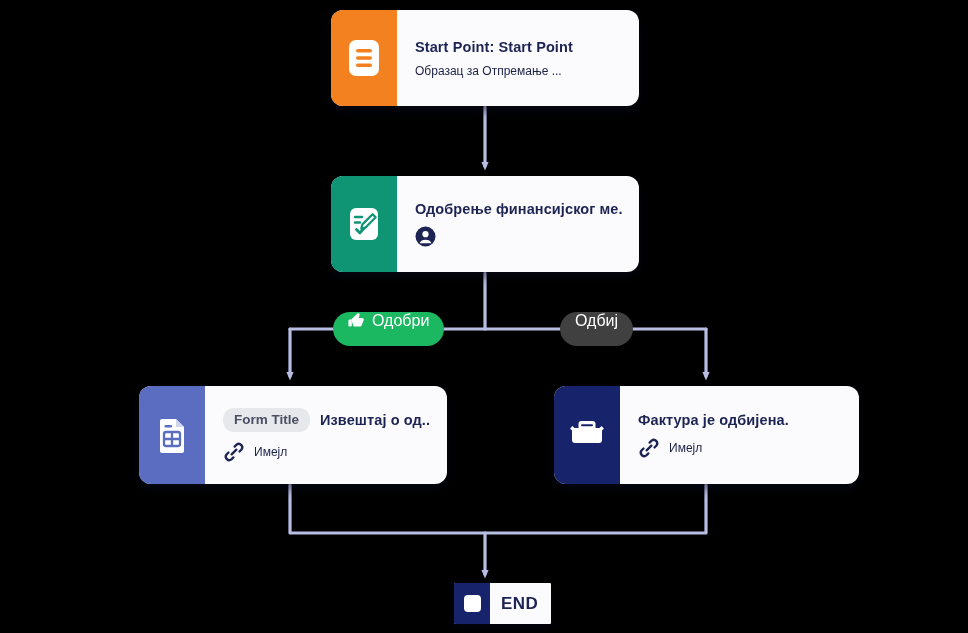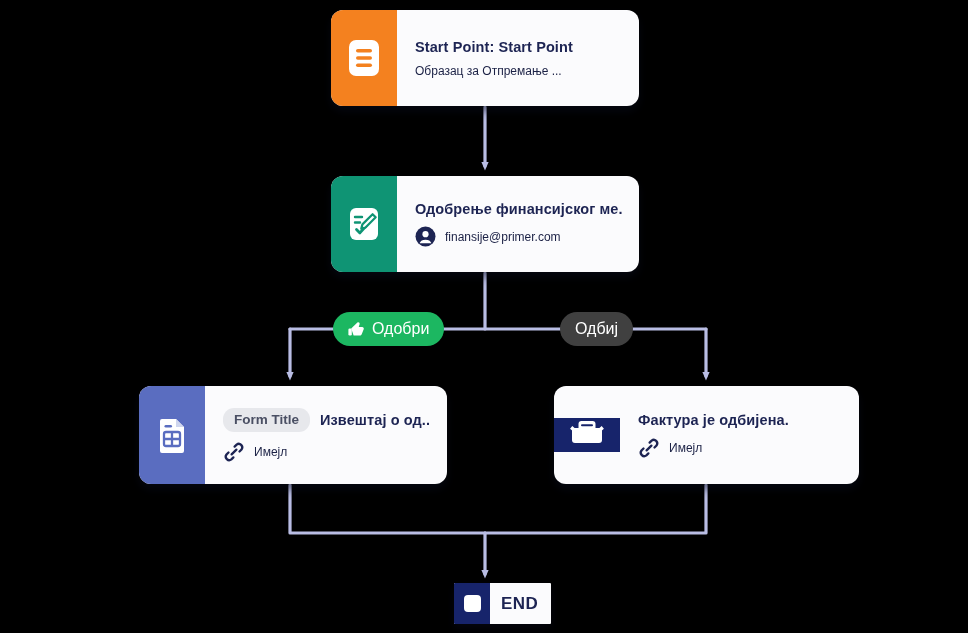--- a/index.html
+++ b/index.html
@@ -77,21 +77,21 @@
   
   #node-start      { left: 318px; top: 10px;  width: 308px; height: 96px; }
   #node-start .node-icon { background: #f4811f; }
 
   #node-approval   { left: 318px; top: 176px; width: 308px; height: 96px; }
   #node-approval .node-icon { background: #0f9474; }
 
   #node-approved   { left: 126px; top: 386px; width: 308px; height: 98px; }
   #node-approved .node-icon { background: #5a6dc0; }
 
-  #node-rejected   { left: 541px; top: 386px; width: 305px; height: 98px; align-items: center; }
+  #node-rejected   { left: 541px; top: 386px; width: 305px; height: 98px; }
   #node-rejected .node-icon { background: #17246b; }
 
   .title-row {
     display: flex;
     align-items: center;
     gap: 10px;
     min-width: 0;
   }
   .chip {
     background: #e7e8ec;
@@ -100,21 +100,20 @@
     font-weight: bold;
     border-radius: 11px;
     padding: 4px 11px 5px;
     white-space: nowrap;
   }
 
   
   .pill {
     position: absolute;
     display: flex;
-    align-items: center;
     gap: 7px;
     height: 34px;
     padding: 0 15px;
     border-radius: 17px;
     color: #ffffff;
     font-size: 16px;
     white-space: nowrap;
   }
   #pill-approve { left: 320px; top: 312px; background: #1cb761; }
   #pill-reject  { left: 547px; top: 312px; background: #404040; }
@@ -214,21 +213,20 @@
     <div class="node-body">
       <div class="node-title">Одобрење финансијског ме...</div>
       <div class="node-sub">
         <span>
           <svg width="21" height="21" viewBox="0 0 21 21">
             <circle cx="10.5" cy="10.5" r="10" fill="#1d2453"></circle>
             <circle cx="10.5" cy="8.2" r="3.1" fill="#ffffff"></circle>
             <path d="M4.6,17.2 a6.2,5 0 0 1 11.8,0 Z" fill="#ffffff"></path>
           </svg>
         </span>
-        <span class="node-sub-text">finansije@primer.com</span>
       </div>
     </div>
   </div>
 
   <div class="pill" id="pill-approve">
     <span>
       <svg width="17" height="17" viewBox="0 0 17 17">
         <path d="M3.2,7.6 L9.4,1.6 c1.2,-1 2.6,0.2 2.2,1.6 L10.7,6.1 h3.5 c1.2,0 1.9,1 1.5,2.1
                  l-2,5.1 c-0.3,0.8 -1,1.3 -1.9,1.3 H5.6 Z" fill="#ffffff"></path>
         <rect x="0.4" y="7.4" width="3.4" height="7.2" rx="1.3" fill="#ffffff"></rect>

